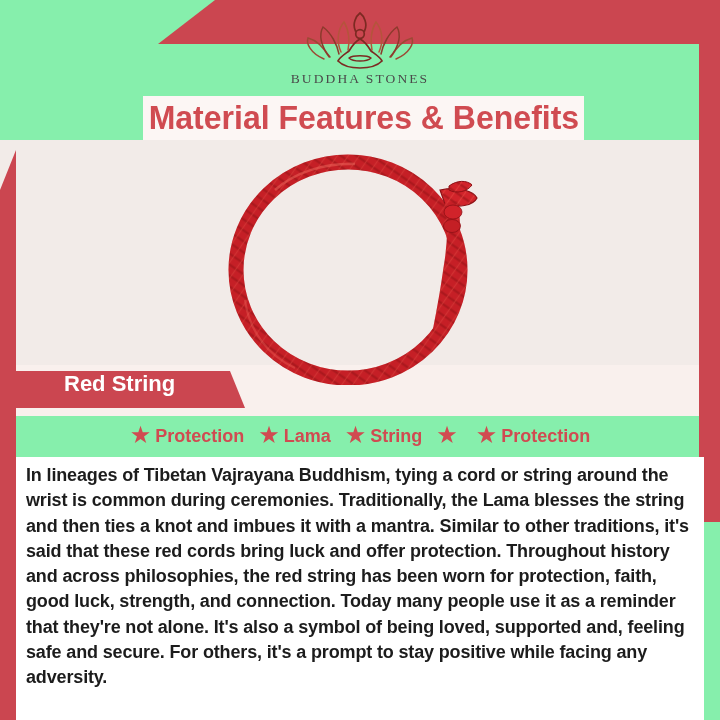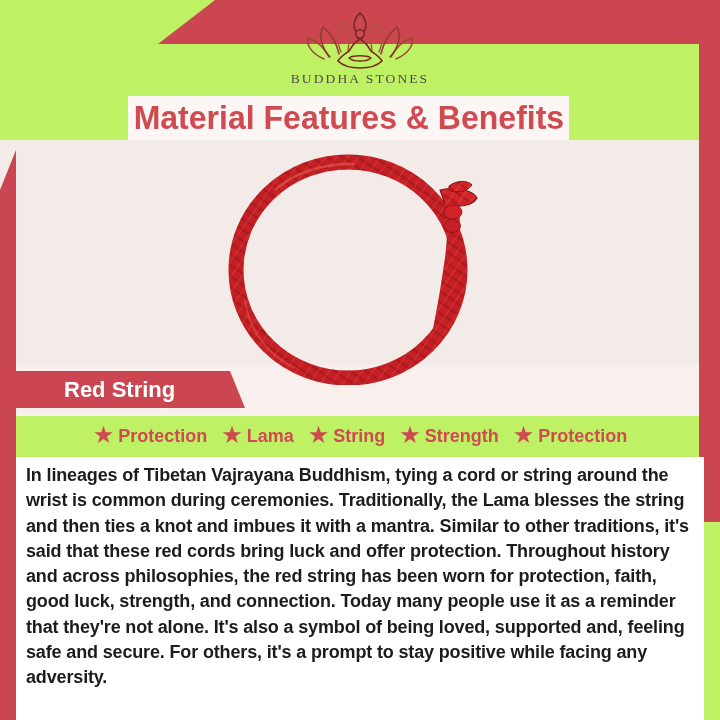--- a/index.html
+++ b/index.html
@@ -10,21 +10,21 @@
     width: 720px;
     height: 720px;
     overflow: hidden;
     font-family: "Liberation Sans", sans-serif;
     background: #f9efec;
   }
   #page {
     position: relative;
     width: 720px;
     height: 720px;
-    background: #bef264;
+    background: #86efac;
     overflow: hidden;
   }
 
   
   .deco-top {
     position: absolute;
     top: 0; left: 0;
     width: 720px; height: 44px;
     background: #cb4650;
     clip-path: polygon(215px 0, 720px 0, 720px 44px, 158px 44px);
@@ -77,21 +77,21 @@
     letter-spacing: 2.1px;
     color: #4a4a4a;
     font-weight: 400;
     white-space: nowrap;
   }
 
   
   .title-band {
     position: absolute;
     top: 96px;
-    left: 128px;
+    left: 143px;
     width: 441px;
     height: 44px;
     background: #fcf6f4;
     z-index: 4;
     display: flex;
     align-items: center;
     justify-content: center;
   }
   .title-text {
     font-family: "Liberation Sans Narrow", "Liberation Sans", sans-serif;
@@ -127,21 +127,21 @@
 
   
   .label-band {
     position: absolute;
     top: 371px; left: 0;
     width: 245px; height: 37px;
     background: #cb4650;
     clip-path: polygon(0 0, 230px 0, 245px 37px, 0 37px);
     z-index: 5;
     display: flex;
-    align-items: center;
+    align-items: flex-start;
   }
   .label-text {
     margin-left: 64px;
     font-family: "Liberation Sans Narrow", "Liberation Sans", sans-serif;
     font-size: 22px;
     font-weight: bold;
     color: #ffffff;
     white-space: nowrap;
   }
   .label-gap {
@@ -297,21 +297,20 @@
     <div class="benefit">
       <span class="star">★</span>
       <span class="benefit-label">Lama</span>
     </div>
     <div class="benefit">
       <span class="star">★</span>
       <span class="benefit-label">String</span>
     </div>
     <div class="benefit">
       <span class="star">★</span>
-      <span class="benefit-label">Strength</span>
     </div>
     <div class="benefit">
       <span class="star">★</span>
       <span class="benefit-label">Protection</span>
     </div>
   </div>
 
   <div class="body-card">
     <p class="body-text">In lineages of Tibetan Vajrayana Buddhism, tying a cord or string around the wrist is common during ceremonies. Traditionally, the Lama blesses the string and then ties a knot and imbues it with a mantra. Similar to other traditions, it's said that these red cords bring luck and offer protection. Throughout history and across philosophies, the red string has been worn for protection, faith, good luck, strength, and connection. Today many people use it as a reminder that they're not alone. It's also a symbol of being loved, supported and, feeling safe and secure. For others, it's a prompt to stay positive while facing any adversity.</p>
   </div>

